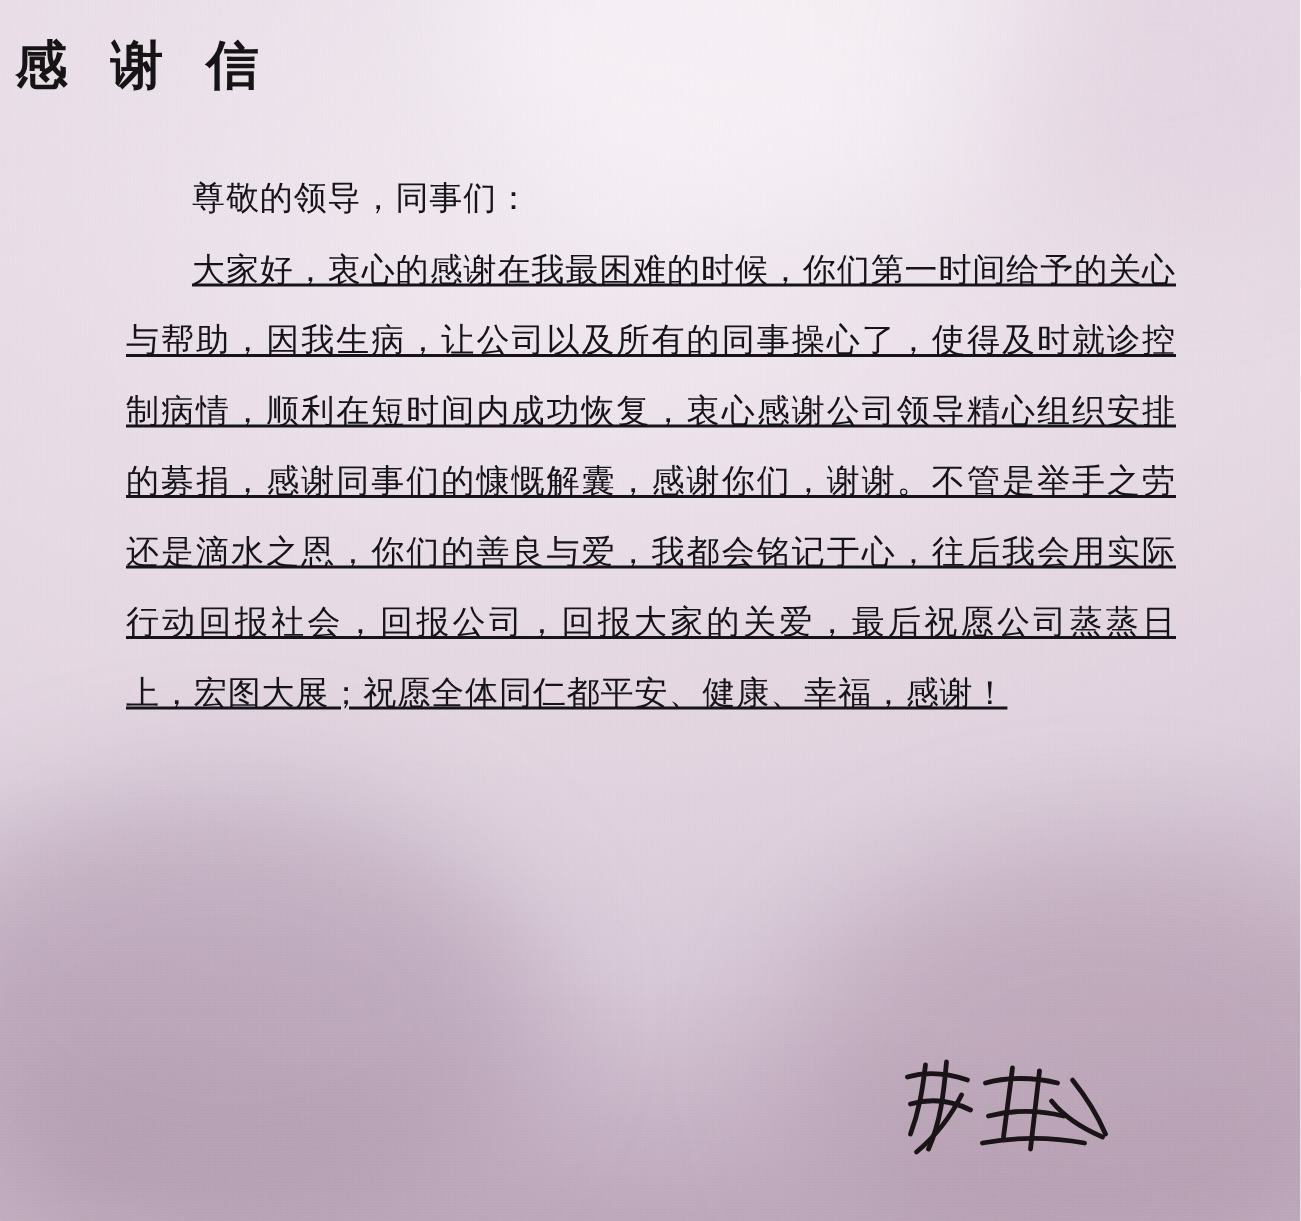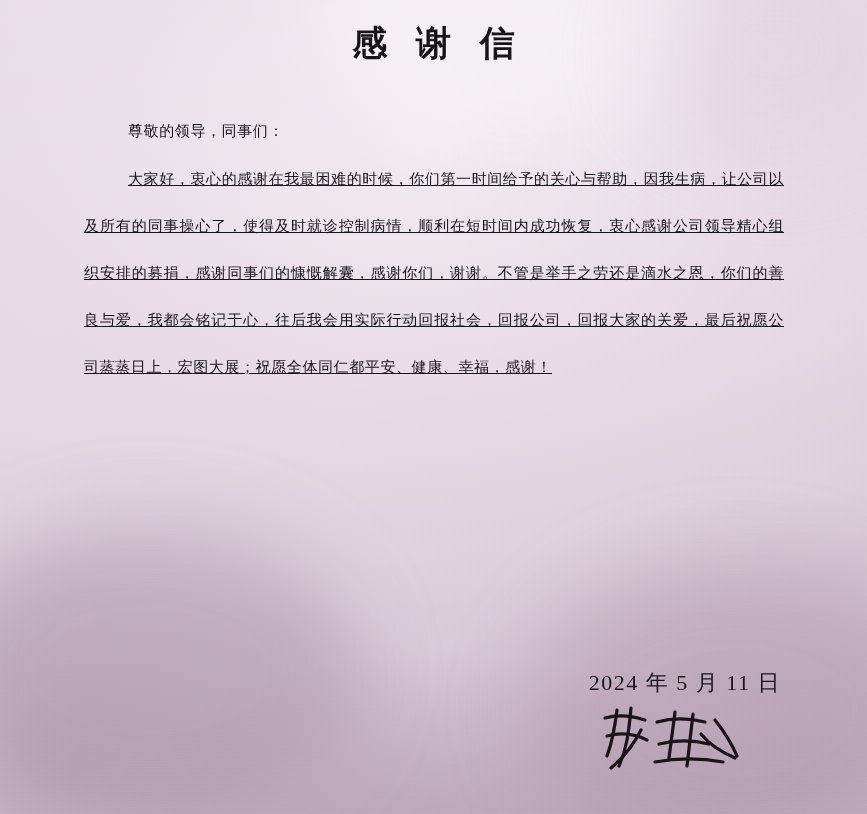--- a/index.html
+++ b/index.html
@@ -47,35 +47,34 @@
   .shade.s1 { left: -60px; top: 520px; width: 420px; height: 300px; background: rgba(150,122,148,0.30); }
   .shade.s2 { right: -80px; top: 560px; width: 420px; height: 300px; background: rgba(158,128,152,0.28); }
   .shade.s3 { left: 300px; top: -120px; width: 420px; height: 260px; background: rgba(255,252,255,0.45); }
   .shade.s4 { right: -40px; top: -60px; width: 260px; height: 220px; background: rgba(222,206,220,0.40); }
 
   #title {
     position: absolute;
     top: 20px;
     left: 0;
     width: 867px;
-    text-align: center;
     font-size: 35px;
     font-weight: bold;
     letter-spacing: 10px;
     color: #171416;
     text-indent: 10px;
     font-family: "Liberation Serif", "DejaVu Serif", serif;
   }
 
   #body-text {
     position: absolute;
     top: 108px;
     left: 84px;
     width: 700px;
-    font-size: 15px;
+    font-size: 22px;
     line-height: 47px;
     color: #16141a;
     letter-spacing: 0.6px;
     text-align: justify;
     text-justify: inter-character;
   }
   #body-text p {
     margin: 0;
   }
   #body-text p.salutation {
@@ -120,21 +119,20 @@
   <div class="shade s2"></div>
   <div id="grain"></div>
 
   <div id="title">感 谢 信</div>
 
   <div id="body-text">
     <p class="salutation">尊敬的领导，同事们：</p>
     <p class="para">大家好，衷心的感谢在我最困难的时候，你们第一时间给予的关心与帮助，因我生病，让公司以及所有的同事操心了，使得及时就诊控制病情，顺利在短时间内成功恢复，衷心感谢公司领导精心组织安排的募捐，感谢同事们的慷慨解囊，感谢你们，谢谢。不管是举手之劳还是滴水之恩，你们的善良与爱，我都会铭记于心，往后我会用实际行动回报社会，回报公司，回报大家的关爱，最后祝愿公司蒸蒸日上，宏图大展；祝愿全体同仁都平安、健康、幸福，感谢！</p>
   </div>
 
-  <div id="date">2024 年 5 月 11 日</div>
 
   <div id="signature">
     <svg viewBox="0 0 150 80" xmlns="http://www.w3.org/2000/svg">
       <g fill="none" stroke="#1a1418" stroke-width="3.2" stroke-linecap="round" stroke-linejoin="round">
         <path d="M8 18 C22 14, 36 16, 48 20"></path>
         <path d="M20 10 C18 26, 16 40, 10 56"></path>
         <path d="M10 36 C24 32, 38 34, 50 40"></path>
         <path d="M34 8 C32 30, 30 48, 22 66"></path>
         <path d="M44 30 C36 46, 26 58, 14 68"></path>
         <path d="M60 22 C74 18, 92 18, 108 22"></path>

